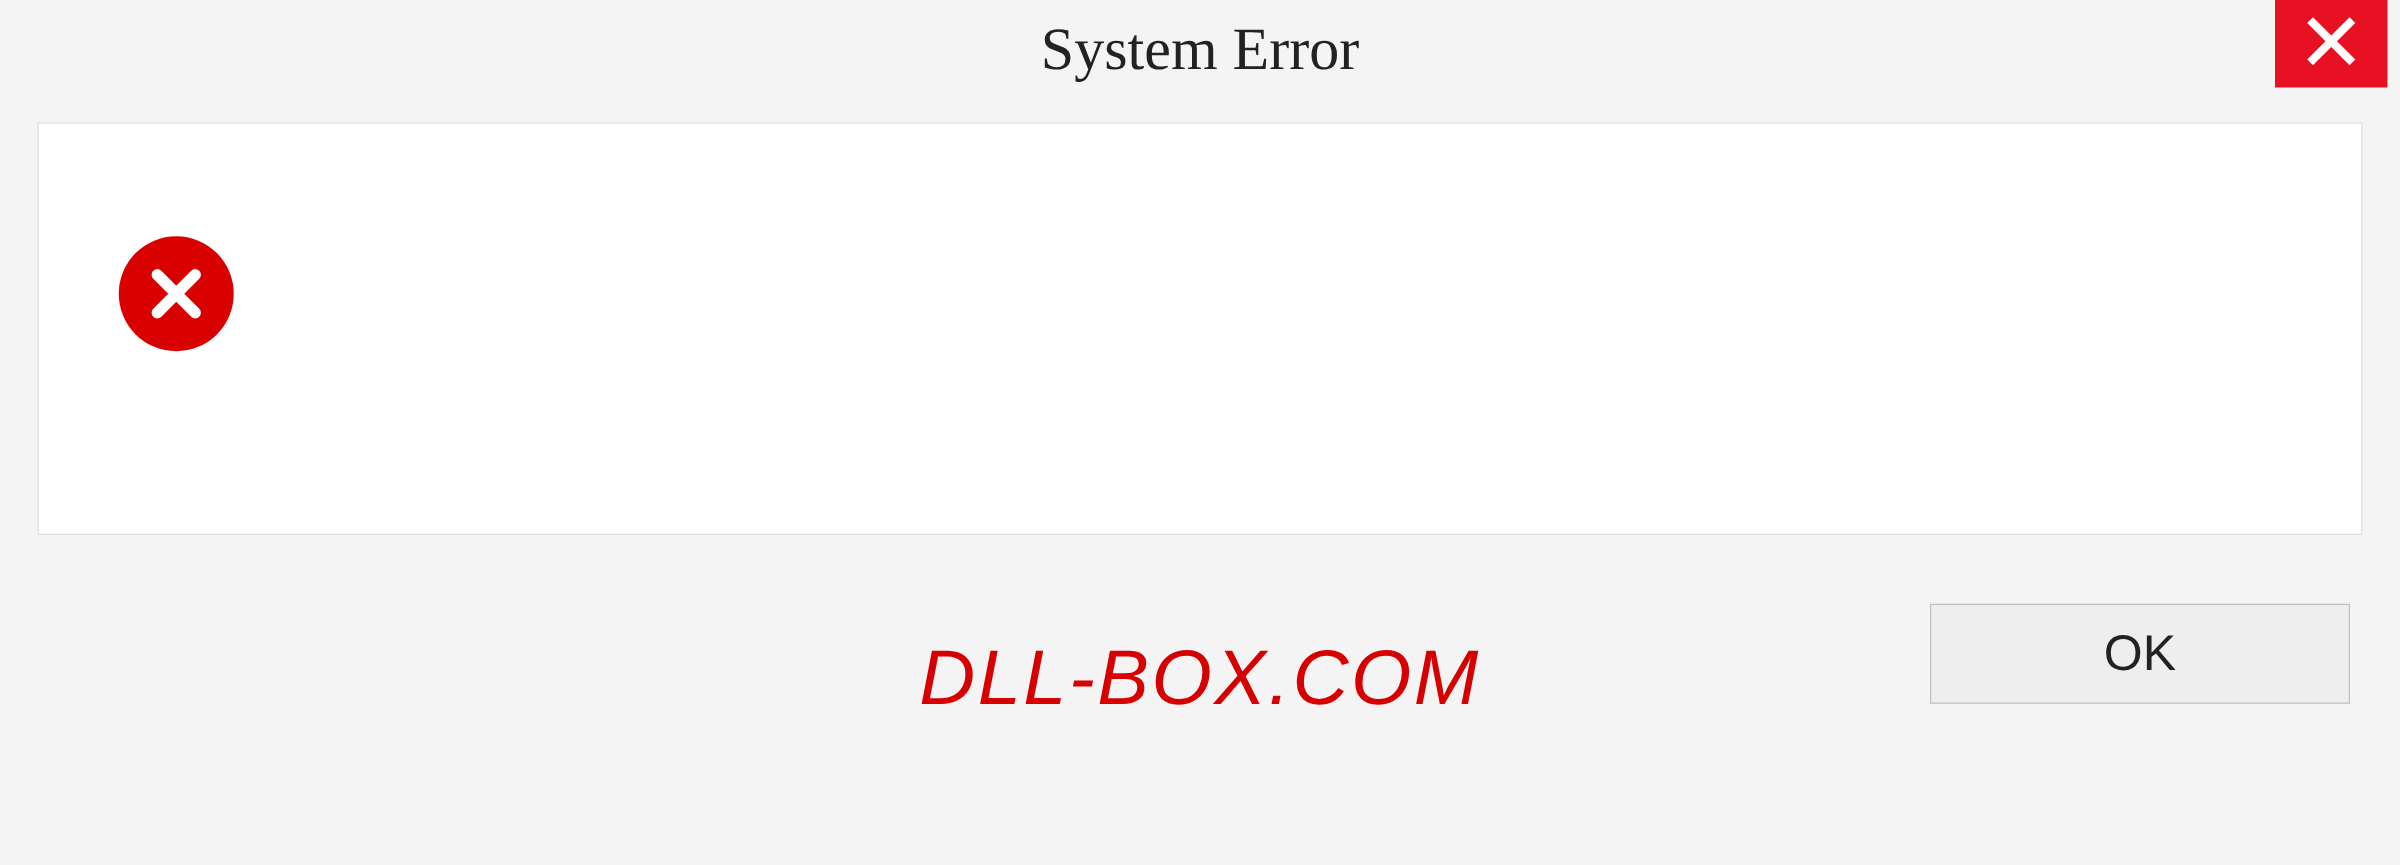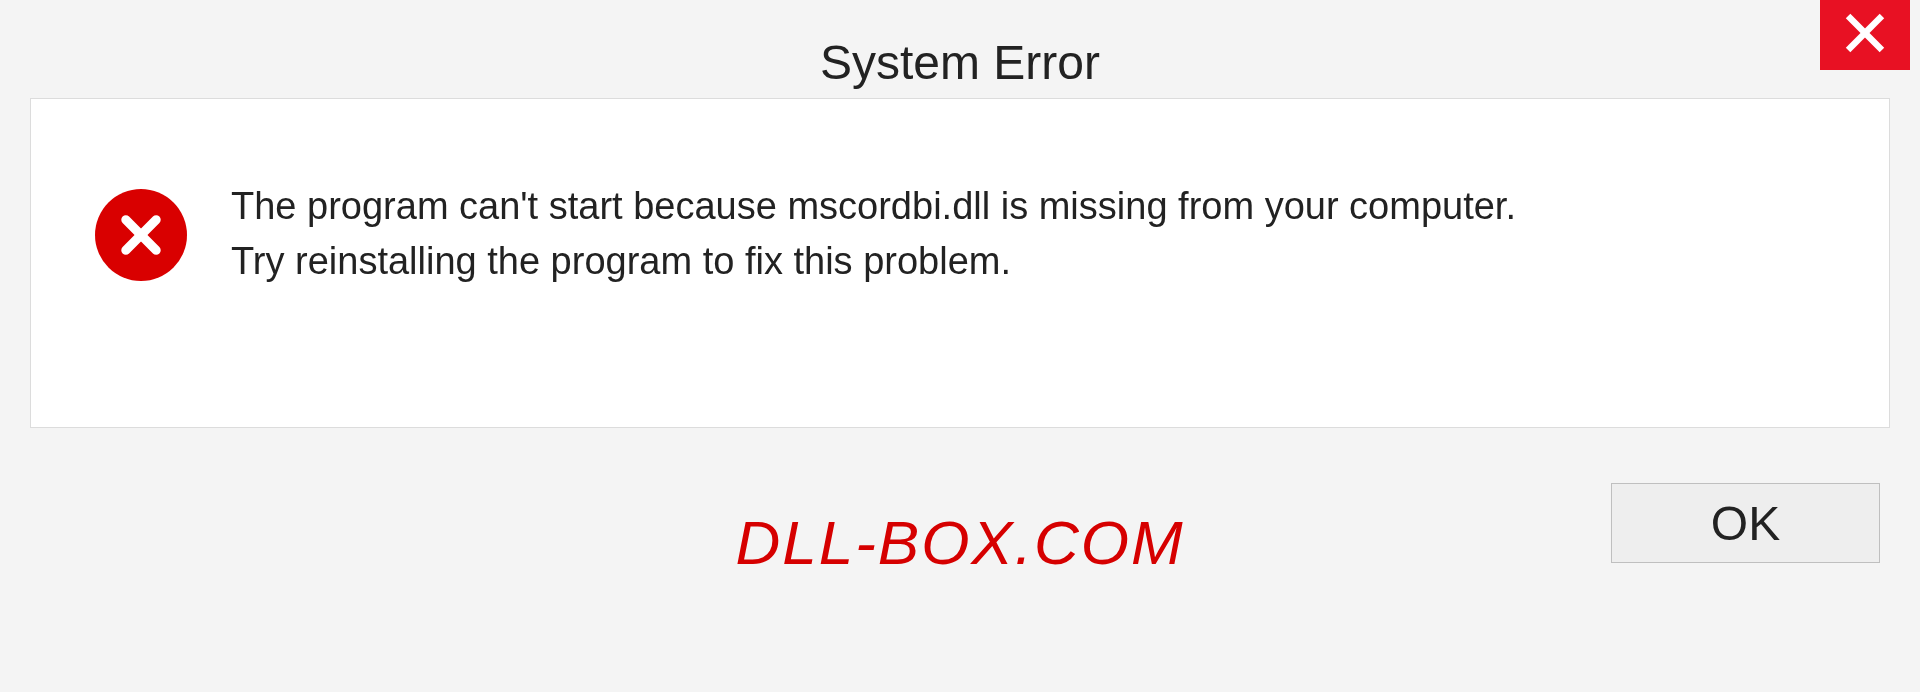--- a/index.html
+++ b/index.html
@@ -10,25 +10,26 @@
     body {
       width: 1920px;
       height: 692px;
       background: #f4f4f4;
       font-family: "Segoe UI", Arial, sans-serif;
       position: relative;
       overflow: hidden;
     }
     .titlebar {
       display: flex;
-      align-items: flex-end;
+      align-items: flex-start;
       justify-content: center;
       position: relative;
       height: 90px;
       padding-top: 12px;
+      font-family: Liberation Serif, serif;
     }
     .title-text {
       font-size: 48px;
       font-weight: 400;
       color: #222;
       text-align: center;
     }
     .close-btn {
       position: absolute;
       top: 0;
@@ -101,25 +102,25 @@
       transform: translateX(-50%);
       bottom: 80px;
       font-size: 62px;
       font-weight: 400;
       color: #d60000;
       font-style: italic;
       letter-spacing: 2px;
       font-family: Arial, sans-serif;
     }
     .ok-btn {
-      width: 269px;
+      width: 336px;
       height: 80px;
       background: #eeeeee;
       border: 1px solid #bfbfbf;
-      font-size: 48px;
+      font-size: 40px;
       color: #222;
       display: flex;
       align-items: center;
       justify-content: center;
       cursor: pointer;
       margin-bottom: 40px;
       font-family: "Segoe UI", Arial, sans-serif;
     }
   </style>
 </head>
@@ -139,22 +140,18 @@
 
 <div class="content-box">
   <div class="error-icon-wrap">
     <div class="error-icon-circle">
       <svg viewBox="0 0 24 24">
         <line x1="5" y1="5" x2="19" y2="19" stroke="#ffffff" stroke-width="4.2" stroke-linecap="round"></line>
         <line x1="19" y1="5" x2="5" y2="19" stroke="#ffffff" stroke-width="4.2" stroke-linecap="round"></line>
       </svg>
     </div>
   </div>
-  <div class="message-block">
-    <div class="message-line">The program can't start because mscordbi.dll is missing from your computer.</div>
-    <div class="message-line">Try reinstalling the program to fix this problem.</div>
-  </div>
 </div>
 
 <div class="footer-area">
   <div class="watermark">DLL-BOX.COM</div>
   <button class="ok-btn">OK</button>
 </div>
 
 </body></html>

